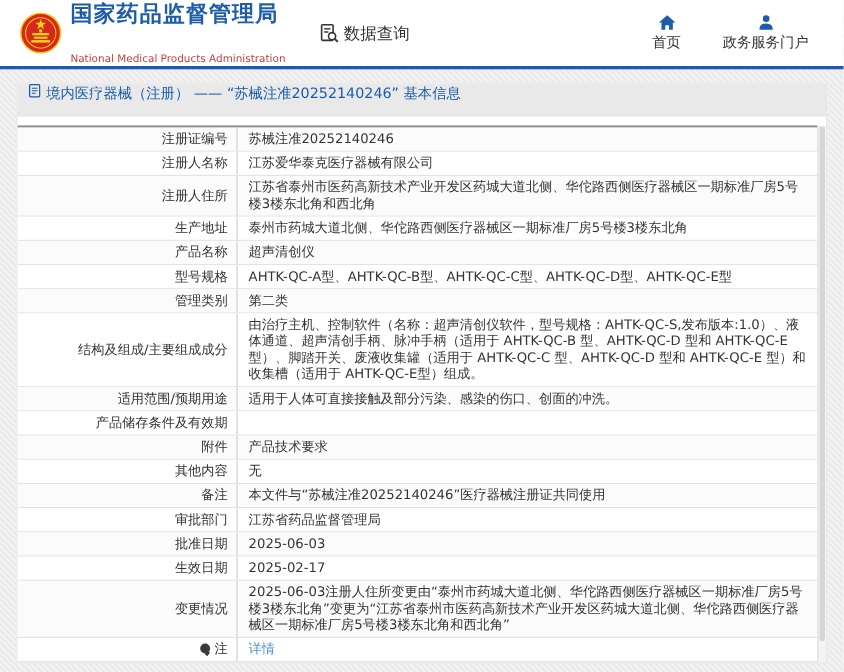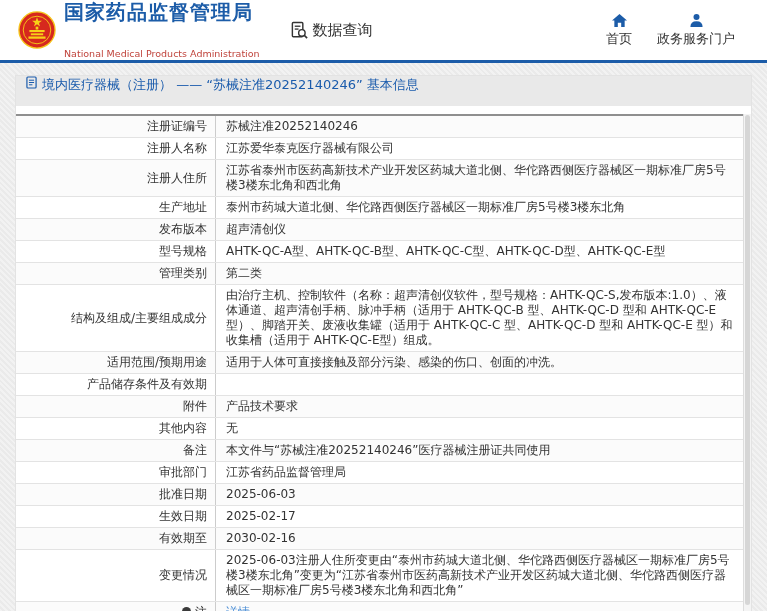--- a/index.html
+++ b/index.html
@@ -10,21 +10,21 @@
     color:#333;
   }
   
   .topbar { height:60px; background:#ffffff; display:flex; align-items:center; padding:0 18px; }
   .emblem { width:38px; height:38px; flex:0 0 auto; }
   .brand { margin-left:8px; }
   .brand-zh { font-size:20px; font-weight:bold; color:#1c5ca8; letter-spacing:1px; line-height:24px; }
   .brand-en { font-size:9.5px; color:#c0443c; line-height:12px;margin-top:24px; }
   .dq { display:flex; align-items:center; margin-left:30px; gap:4px; }
   .dq-label { font-size:15px; color:#333; font-weight:500; }
-  .topnav { margin-left:auto; display:flex; gap:25px; padding-right:14px; }
+  .topnav { margin-left:auto; display:flex; gap:38px; padding-right:14px; }
   .topnav-item { display:flex; flex-direction:column; align-items:center; gap:2px; cursor:pointer; }
   .topnav-label { font-size:13px; color:#333; }
   .blue-rule { height:3px; background:#1c5ca8; }
   
   .card { width:737px; margin:12px auto 0 15px; background:#ffffff; border:1px solid #e3e3e3; }
   .breadcrumb-bar { background:#e9e9e9; height:30px; display:flex; padding:0 10px; gap:5px; }
   .breadcrumb-text { font-size:13px; color:#1a5bac; font-weight:500; }
   .table-zone { display:flex; padding:8px 0 0 0; }
   .info-table { flex:1; border-top:2px solid #8f8f8f; }
   .row { display:flex; border-bottom:1px solid #e3e3e3; min-height:21px; }
@@ -130,21 +130,21 @@
         </div>
         <div class="row">
           <div class="label-cell">注册人住所</div>
           <div class="value-cell">江苏省泰州市医药高新技术产业开发区药城大道北侧、华佗路西侧医疗器械区一期标准厂房5号楼3楼东北角和西北角</div>
         </div>
         <div class="row">
           <div class="label-cell">生产地址</div>
           <div class="value-cell">泰州市药城大道北侧、华佗路西侧医疗器械区一期标准厂房5号楼3楼东北角</div>
         </div>
         <div class="row">
-          <div class="label-cell">发布版本</div>
+          <div class="label-cell">产品名称</div>
           <div class="value-cell">超声清创仪</div>
         </div>
         <div class="row">
           <div class="label-cell">型号规格</div>
           <div class="value-cell">AHTK-QC-A型、AHTK-QC-B型、AHTK-QC-C型、AHTK-QC-D型、AHTK-QC-E型</div>
         </div>
         <div class="row">
           <div class="label-cell">管理类别</div>
           <div class="value-cell">第二类</div>
         </div>
@@ -176,24 +176,20 @@
           <div class="label-cell">审批部门</div>
           <div class="value-cell">江苏省药品监督管理局</div>
         </div>
         <div class="row">
           <div class="label-cell">批准日期</div>
           <div class="value-cell">2025-06-03</div>
         </div>
         <div class="row">
           <div class="label-cell">生效日期</div>
           <div class="value-cell">2025-02-17</div>
-        </div>
-        <div class="row">
-          <div class="label-cell">有效期至</div>
-          <div class="value-cell">2030-02-16</div>
         </div>
         <div class="row">
           <div class="label-cell">变更情况</div>
           <div class="value-cell">2025-06-03注册人住所变更由“泰州市药城大道北侧、华佗路西侧医疗器械区一期标准厂房5号楼3楼东北角”变更为“江苏省泰州市医药高新技术产业开发区药城大道北侧、华佗路西侧医疗器械区一期标准厂房5号楼3楼东北角和西北角”</div>
         </div>
         <div class="row">
           <div class="label-cell"><span class="bulb"></span>注</div>
           <div class="value-cell">
             <a href="#">详情</a>
           </div>

